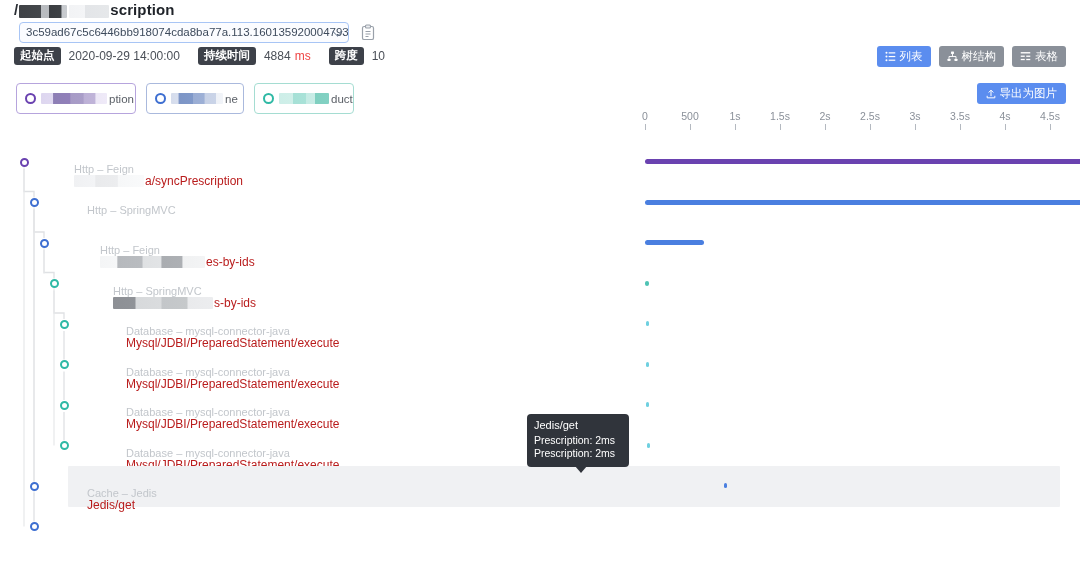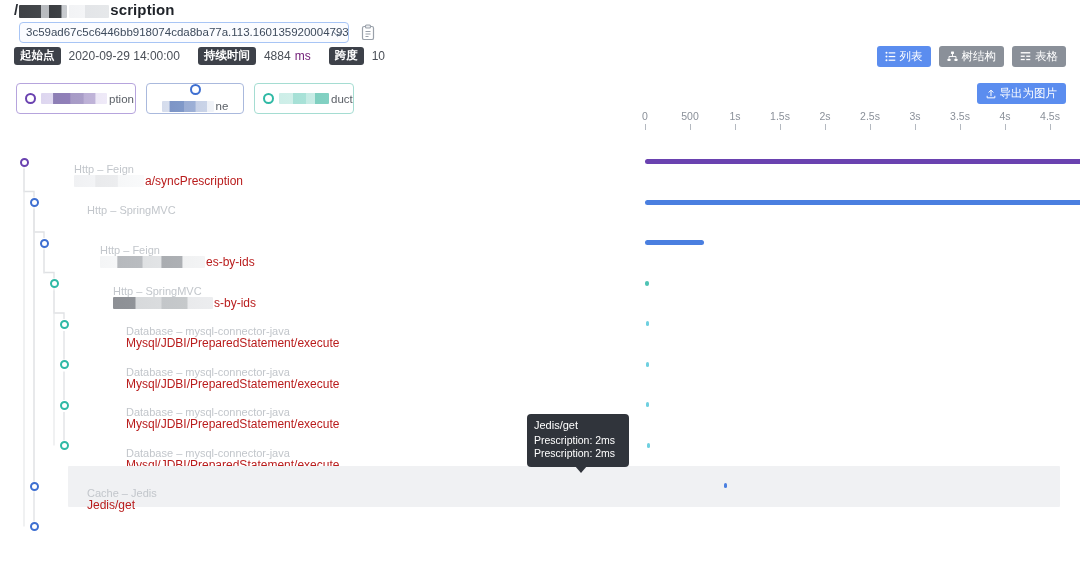--- a/index.html
+++ b/index.html
@@ -44,21 +44,21 @@
     cursor:pointer;
   }
 
   .meta-row { position:absolute; left:14px; top:46px; height:19px; display:flex; align-items:center; }
   .meta-tag {
     background:#3d4149; color:#fff; font-size:11.5px; font-weight:700;
     border-radius:3px; padding:2px 6px 3px; line-height:13px; white-space:nowrap;
   }
   .meta-val { color:#4a4f57; font-size:12px; margin:0 18px 0 8px; white-space:nowrap; }
   .meta-val.last { margin-right:0; }
-  .meta-unit { color:#701a75;text-align:center; }
+  .meta-unit { color:#ef4444;text-align:center; }
 
   
   .viewbtns { position:absolute; right:14px; top:46px; display:flex; gap:8px; }
   .vbtn {
     height:21px; border-radius:3px; font-size:11.5px; color:#fff;
     display:flex; align-items:center; gap:4px; padding:0 8px; cursor:pointer;
     white-space:nowrap;
   }
   .vbtn.active { background:#5b8def; }
   .vbtn.idle  { background:#8a9099; }
@@ -69,21 +69,21 @@
   .chip {
     position:absolute; top:83px; height:31px; border-radius:4px;
     border:1px solid #ccc; background:#fff; display:flex; align-items:center;
     padding:0 8px; gap:5px; font-size:11.5px; cursor:pointer; white-space:nowrap;
   }
   .chip .ring { width:11px; height:11px; border-radius:50%; border:2px solid currentColor; flex:0 0 auto; }
   .chip .lbl { display:flex; align-items:center; }
   .chip-redact { display:inline-block; height:11px; border-radius:1px; margin-right:2px; }
   .chip1 { left:16px; width:120px; border-color:#b6a4dd; color:#6a42b0; }
   .chip1 .chip-redact { width:66px; background:linear-gradient(90deg,#ddd6ef 0%,#e0d9f1 18%,#8d7fb5 19%,#917fb9 44%,#a79bc6 45%,#a99dc8 64%,#bcb0d6 65%,#c0b4d9 82%,#ece7f6 83%,#efeaf8 100%); }
-  .chip2 { left:146px; width:98px; border-color:#aab9dd; color:#3e6fd1;flex-direction:column; }
+  .chip2 { left:146px; width:98px; border-color:#aab9dd; color:#3e6fd1; }
   .chip2 .chip-redact { width:52px; background:linear-gradient(90deg,#d5dcec 0%,#d8dfee 14%,#7d95c6 15%,#8099c9 42%,#9aadd4 43%,#9db0d6 64%,#c7d1e6 65%,#cad4e8 86%,#eef1f7 87%,#f1f4f9 100%); }
   .chip3 { left:254px; width:100px; border-color:#a5ddd2; color:#2fb9a5; }
   .chip3 .chip-redact { width:50px; background:linear-gradient(90deg,#cdeee8 0%,#d0efe9 28%,#a6e0d6 29%,#a9e2d8 54%,#c5ebe4 55%,#c8ece6 72%,#7fcfc0 73%,#83d1c3 100%); }
 
   .export-btn {
     position:absolute; right:14px; top:83px; height:21px; background:#5b8def;
     color:#fff; border-radius:3px; font-size:11.5px; display:flex; align-items:center;
     gap:4px; padding:0 9px; cursor:pointer; white-space:nowrap;
   }
 

